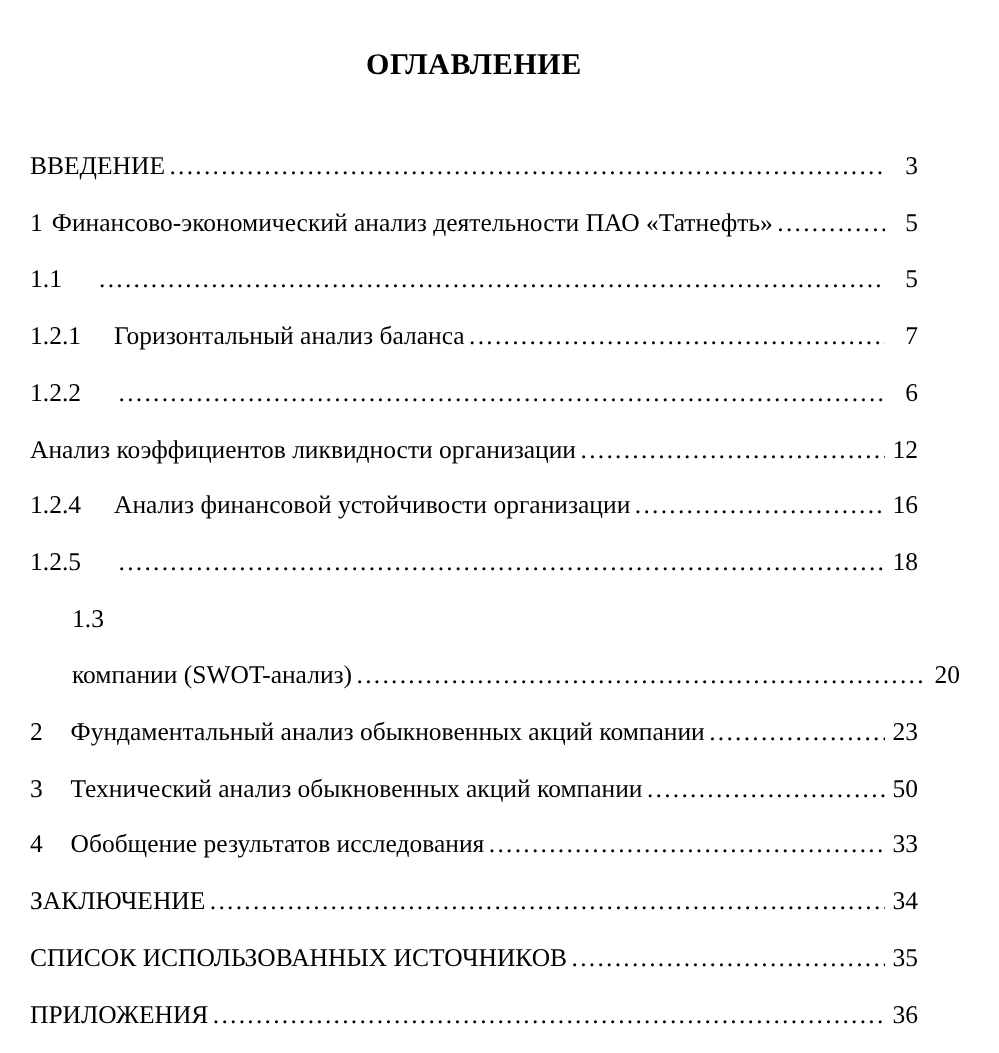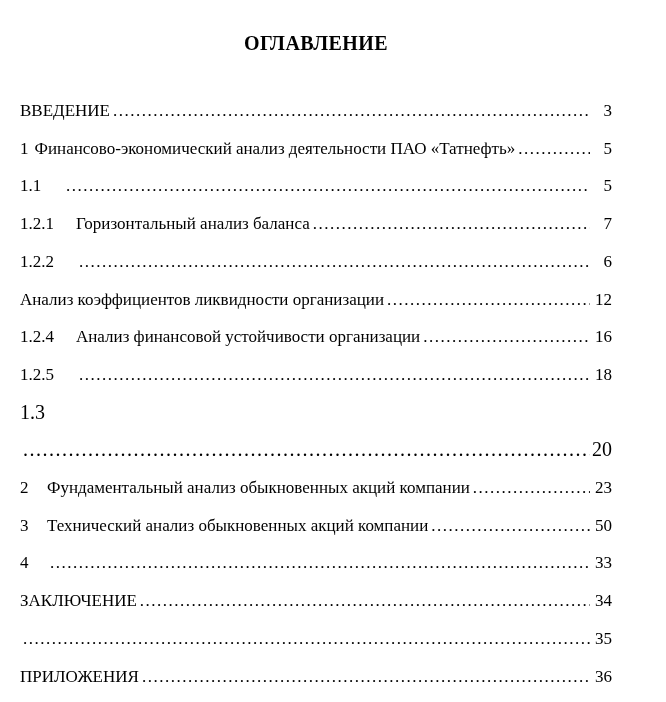--- a/index.html
+++ b/index.html
@@ -19,21 +19,21 @@
     letter-spacing: 0.4px;
     margin-top: 24px;
   }
   .toc-row {
     display: flex;
     line-height: 37.7px;
     font-size: 17px;
     width: 100%;
   }
   .toc-row.wrap2 { display: block; }
-  .wrap-line { display: flex; line-height: 37.7px; font-size: 20px; width: 100%; }
+  .wrap-line { display: flex; line-height: 37.7px; font-size: 17px; width: 100%; margin-left: 28px; }
   .num { flex: 0 0 auto; white-space: nowrap; }
   .num-tight { width: auto; margin-right: 6px; }
   .num-w1 { width: 27px; }
   .num-w2 { width: 43px; }
   .num-w3 { width: 56px; }
   .label { flex: 0 1 auto; white-space: nowrap; }
   .dots {
     flex: 1 1 10px;
     overflow: hidden;
     white-space: nowrap;
@@ -104,20 +104,21 @@
     <span class="num num-w3">1.2.5</span>
     <span class="dots"></span>
     <span class="page-num">18</span>
   </div>
 
   <div class="toc-row wrap2">
     <div class="wrap-line">
       <span class="num num-w2">1.3</span>
     </div>
     <div class="wrap-line">
+      <span class="label">компании (SWOT-анализ)</span>
       <span class="dots"></span>
       <span class="page-num">20</span>
     </div>
   </div>
 
   <div class="toc-row">
     <span class="num num-w1">2</span>
     <span class="label">Фундаментальный анализ обыкновенных акций компании</span>
     <span class="dots"></span>
     <span class="page-num">23</span>
@@ -125,31 +126,33 @@
 
   <div class="toc-row">
     <span class="num num-w1">3</span>
     <span class="label">Технический анализ обыкновенных акций компании</span>
     <span class="dots"></span>
     <span class="page-num">50</span>
   </div>
 
   <div class="toc-row">
     <span class="num num-w1">4</span>
+    <span class="label">Обобщение результатов исследования</span>
     <span class="dots"></span>
     <span class="page-num">33</span>
   </div>
 
   <div class="toc-row">
     <span class="label">ЗАКЛЮЧЕНИЕ</span>
     <span class="dots"></span>
     <span class="page-num">34</span>
   </div>
 
   <div class="toc-row">
+    <span class="label">СПИСОК ИСПОЛЬЗОВАННЫХ ИСТОЧНИКОВ</span>
     <span class="dots"></span>
     <span class="page-num">35</span>
   </div>
 
   <div class="toc-row">
     <span class="label">ПРИЛОЖЕНИЯ</span>
     <span class="dots"></span>
     <span class="page-num">36</span>
   </div>
 

